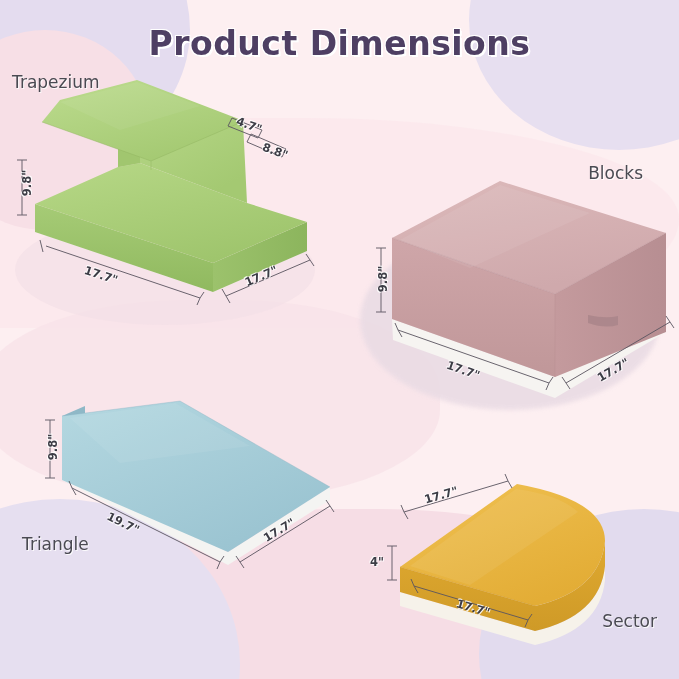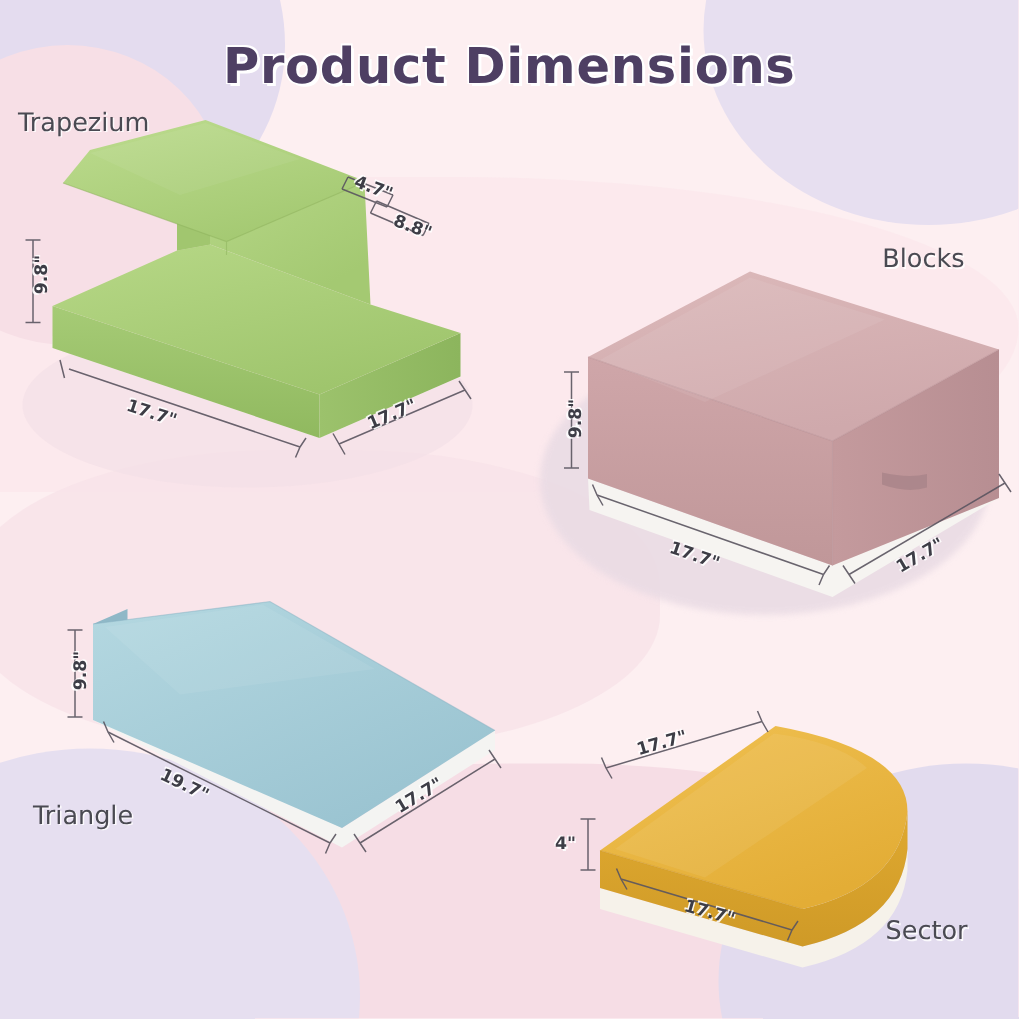--- a/index.html
+++ b/index.html
@@ -36,21 +36,21 @@
     font-size:19px;font-weight:bold;color:#4e3f63;letter-spacing:.3px;
     text-shadow:1.5px 1.5px 0 #fff,-1px -1px 0 #fff,1px -1px 0 #fff,-1px 1px 0 #fff;
   }
   .shape-label{
     position:absolute;font-size:17px;color:#4a4a52;font-weight:normal;
     text-shadow:1px 1px 0 rgba(255,255,255,.85);
   }
   #label-trapezium{left:12px;top:72px;text-align:right;}
   #label-square{right:36px;top:163px;}
   #label-triangle{left:22px;top:534px;text-align:right;}
-  #label-sector{right:34px;top:611px;}
+  #label-sector{right:22px;top:611px;}
 
   .dim{
     position:absolute;font-size:11.5px;color:#3d3d46;font-weight:bold;
     white-space:nowrap;
     text-shadow:1px 1px 0 rgba(255,255,255,.9),-1px -1px 0 rgba(255,255,255,.9);
   }
   svg.overlay{position:absolute;left:0;top:0;width:679px;height:679px;pointer-events:none;}
 </style>
 </head>
 <body>

